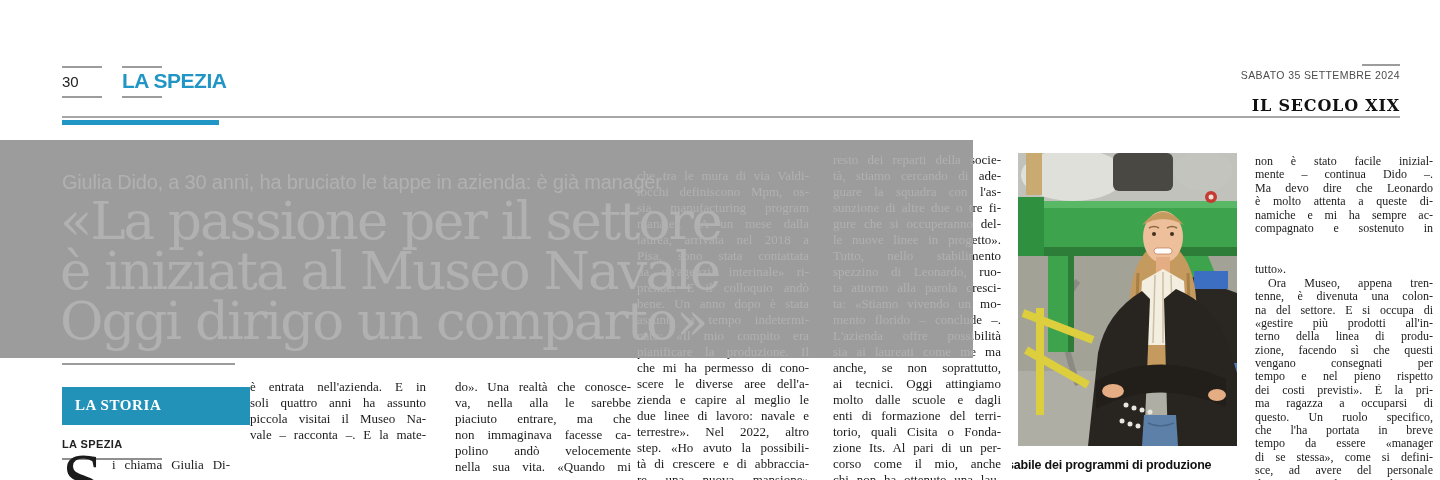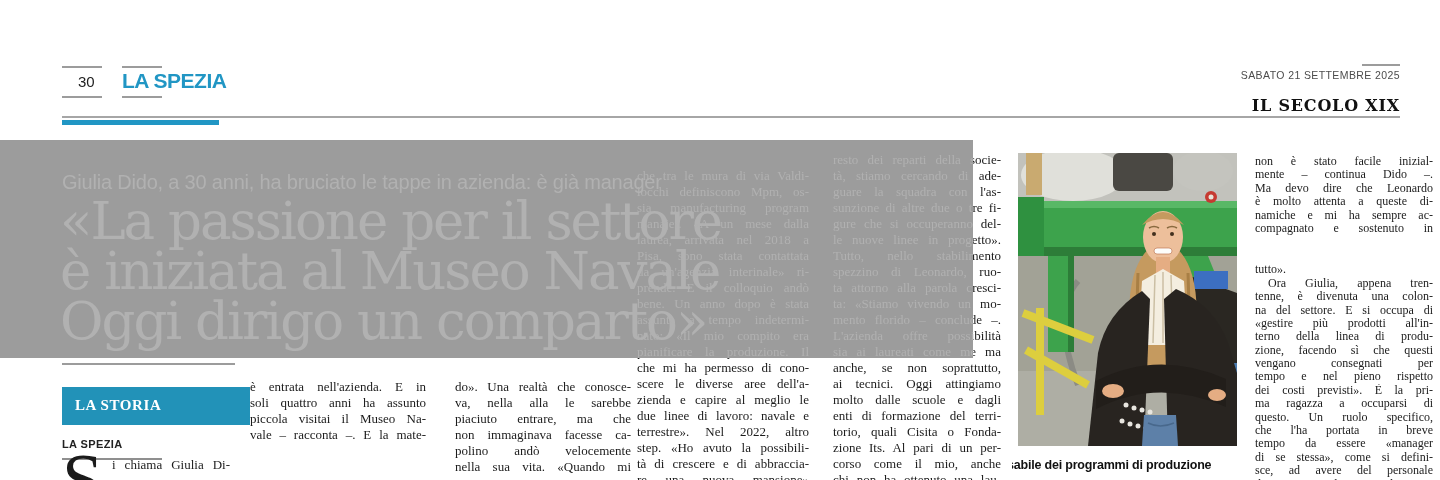--- a/index.html
+++ b/index.html
@@ -1,21 +1,21 @@
 <!DOCTYPE html>
 <html style="--accent: #2196c4; --tagbox: #2292b8; --overlay: #9c9c9c; --overlaytext: #b1b1b1;"><head>
 <meta charset="utf-8">
 <style>
   html,body{margin:0;padding:0;background:#fff;}
   body{width:1440px;height:480px;overflow:hidden;}
   .page{position:relative;width:1440px;height:480px;background:#fff;overflow:hidden;
         font-family:"Liberation Serif",serif;color:#1b1b1b;}
   .abs{position:absolute;}
   
-  .pagenum{left:62px;top:72px;font:15px/20px "Liberation Sans",sans-serif;color:#222;margin-left:16px;}
+  .pagenum{left:62px;top:72px;font:15px/20px "Liberation Sans",sans-serif;color:#222;}
   .tick{height:2px;background:#9c9c9c;}
   .section-head{left:122px;top:68px;font:bold 21px/26px "Liberation Sans",sans-serif;
                 letter-spacing:-0.5px;color:var(--accent);}
   .date{right:40px;top:68px;font:10.5px/14px "Liberation Sans",sans-serif;color:#4c4c4c;
         letter-spacing:0.4px;text-align:right;}
   .paper{right:40px;top:96px;font:bold 16px/20px "DejaVu Serif",serif;color:#111;
          letter-spacing:0.8px;text-align:center;}
   .rule{left:62px;top:116px;width:1338px;height:2px;background:#a6a6a6;}
   .tealbar{left:62px;top:120px;width:157px;height:5px;background:var(--accent);}
   
@@ -54,21 +54,21 @@
 
 <div class="page">
 
   <div class="abs tick" style="left:62px;top:66px;width:40px;"></div>
   <div class="abs tick" style="left:62px;top:96px;width:40px;"></div>
   <div class="abs pagenum">30</div>
   <div class="abs tick" style="left:122px;top:66px;width:40px;"></div>
   <div class="abs tick" style="left:122px;top:96px;width:40px;"></div>
   <div class="abs section-head">LA SPEZIA</div>
   <div class="abs tick" style="right:40px;top:64px;width:38px;"></div>
-  <div class="abs date">SABATO 21 SETTEMBRE 2025</div>
+  <div class="abs date">SABATO 35 SETTEMBRE 2024</div>
   <div class="abs paper">IL SECOLO XIX</div>
   <div class="abs rule"></div>
   <div class="abs tealbar"></div>
 
   <div class="abs bodycol" style="left:637px;top:168px;width:172px;">
       <div class="jline">che tra le mura di via Valdi-</div>
       <div class="jline">locchi definiscono Mpm, os-</div>
       <div class="jline">sia manufacturing program</div>
       <div class="jline">manajer. «A un mese dalla</div>
       <div class="jline">laurea, arrivata nel 2018 a</div>
@@ -209,21 +209,21 @@
   <div class="abs caption">sabile dei programmi di produzione</div>
 
   <div class="abs bodycol rail" style="left:1255px;top:155px;width:178px;">
       <div class="jline">non è stato facile inizial-</div>
       <div class="jline">mente – continua Dido –.</div>
       <div class="jline">Ma devo dire che Leonardo</div>
       <div class="jline">è molto attenta a queste di-</div>
       <div class="jline">namiche e mi ha sempre ac-</div>
       <div class="jline">compagnato e sostenuto in</div>
       <div class="jline noj">tutto».</div>
-      <div class="jline ind">Ora Giulia, appena tren-</div>
+      <div class="jline ind">Ora Museo, appena tren-</div>
       <div class="jline">tenne, è divenuta una colon-</div>
       <div class="jline">na del settore. E si occupa di</div>
       <div class="jline">«gestire più prodotti all'in-</div>
       <div class="jline">terno della linea di produ-</div>
       <div class="jline">zione, facendo sì che questi</div>
       <div class="jline">vengano consegnati per</div>
       <div class="jline">tempo e nel pieno rispetto</div>
       <div class="jline">dei costi previsti». È la pri-</div>
       <div class="jline">ma ragazza a occuparsi di</div>
       <div class="jline">questo. Un ruolo specifico,</div>

